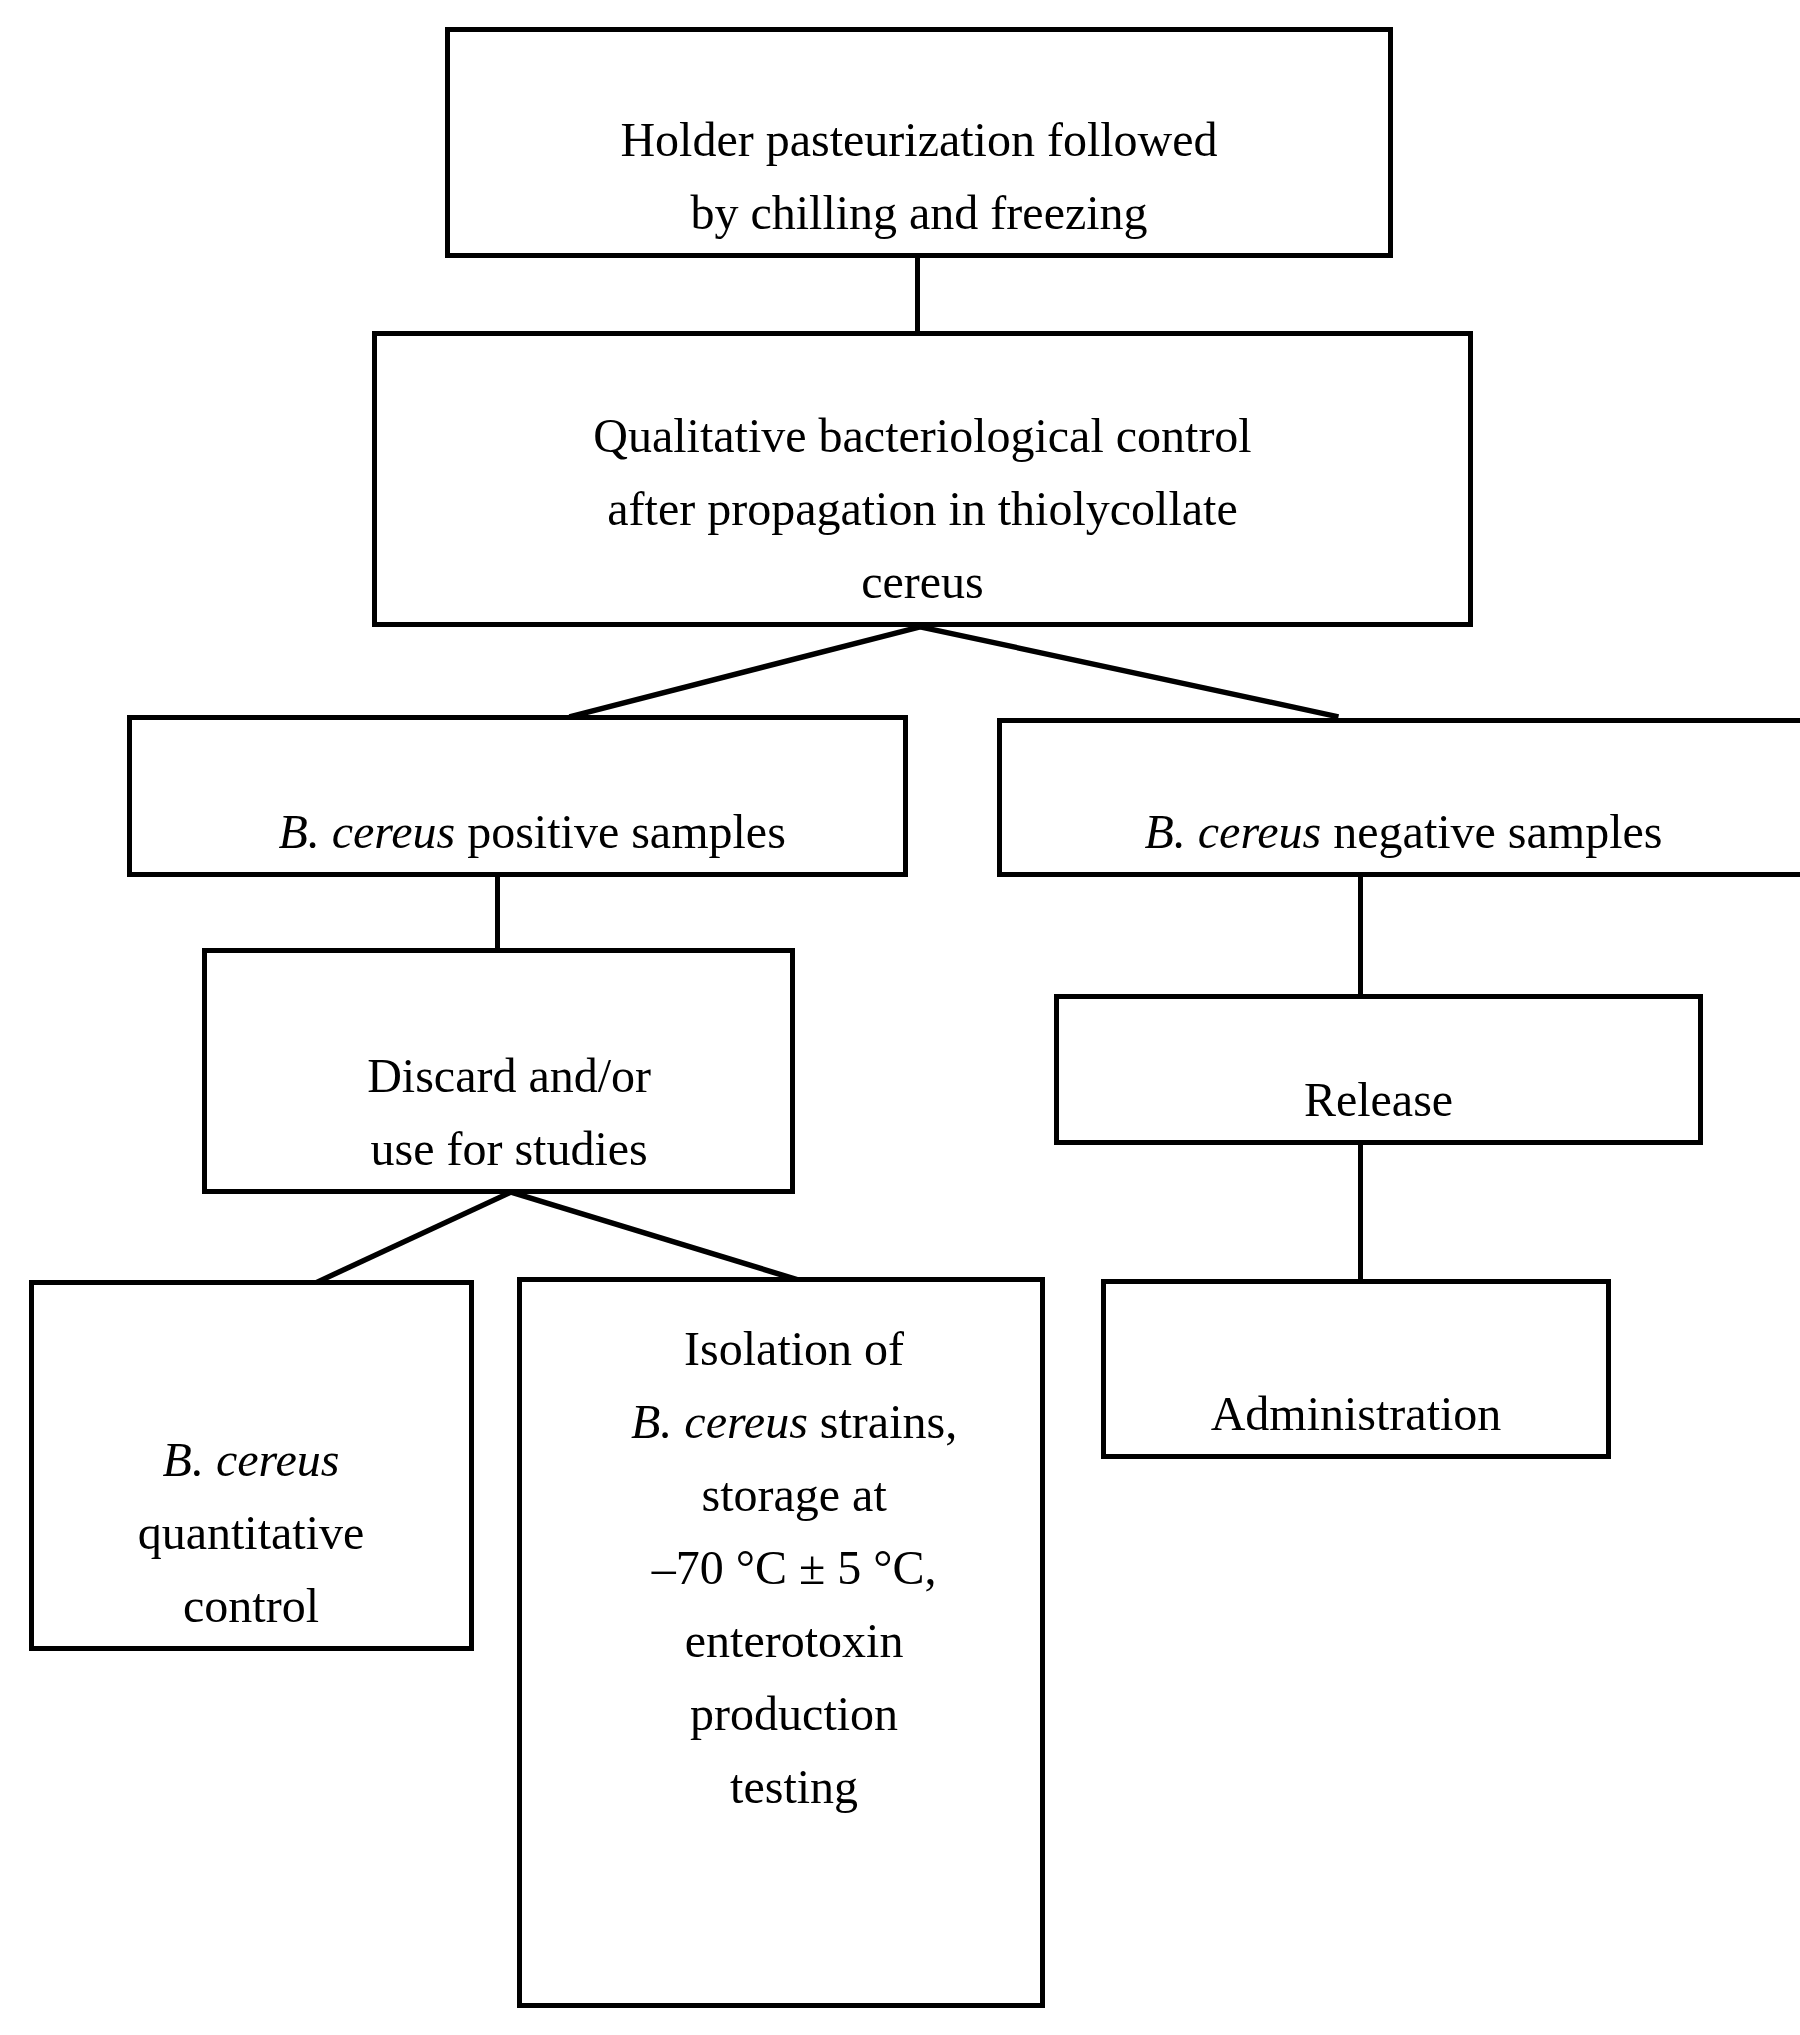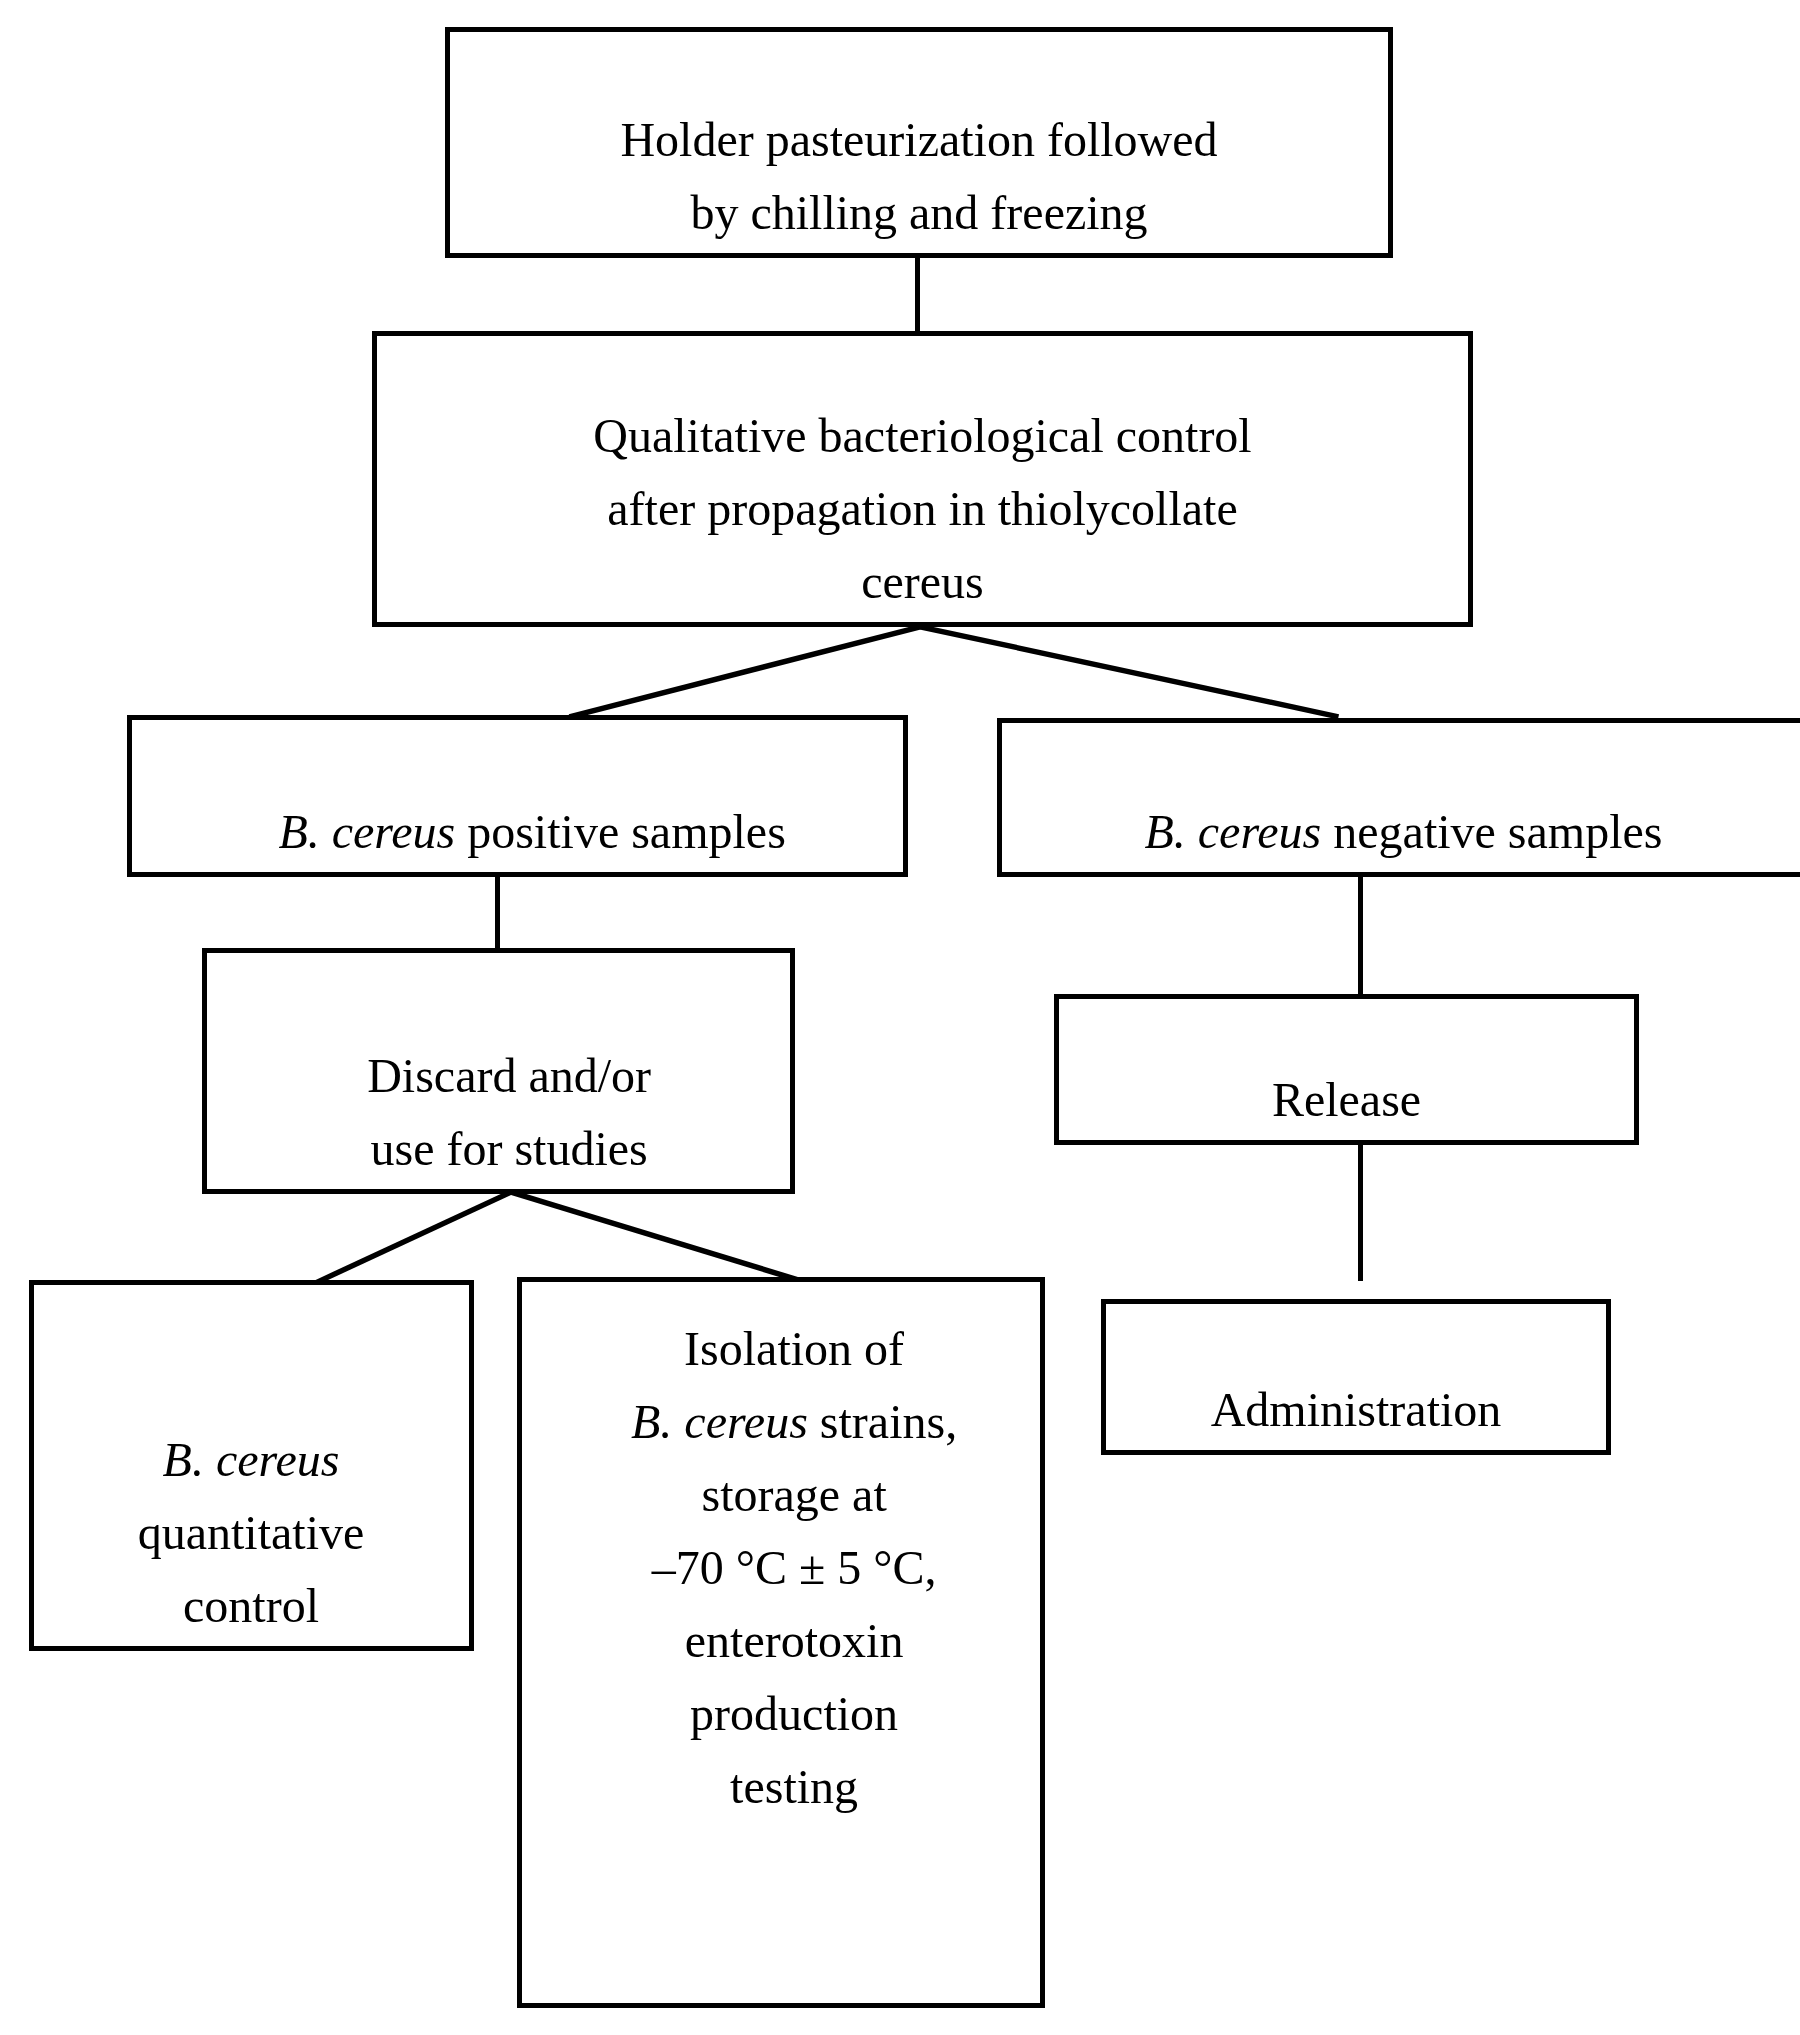--- a/index.html
+++ b/index.html
@@ -87,21 +87,21 @@
     </span>
   </div>
 
   <div class="node" style="left:202px; top:948px; width:593px; height:246px;padding-left:32px;">
     <span class="txt">
       <span>Discard and/or</span><br>
       <span>use for studies</span>
     </span>
   </div>
 
-  <div class="node" style="left:1054px; top:994px; width:585px; height:151px;">
+  <div class="node" style="left:1054px; top:994px; width:649px; height:151px;">
     <span class="txt">Release</span>
   </div>
 
   <div class="node" style="left:28.5px; top:1280px; width:445px; height:371px;">
     <span class="txt">
       <i>B. cereus</i><br>
       <span>quantitative</span><br>
       <span>control</span>
     </span>
   </div>
@@ -111,18 +111,18 @@
       <span>Isolation of</span><br>
       <i>B. cereus</i><span> strains,</span><br>
       <span>storage at</span><br>
       <span>–70 °C ± 5 °C,</span><br>
       <span>enterotoxin</span><br>
       <span>production</span><br>
       <span>testing</span>
     </span>
   </div>
 
-  <div class="node" style="left:1101px; top:1279px; width:510px; height:156px;margin-top:20px;">
+  <div class="node" style="left:1101px; top:1279px; width:510px; height:180px;">
     <span class="txt">Administration</span>
   </div>
 
 </div>
 
 
 </body></html>

